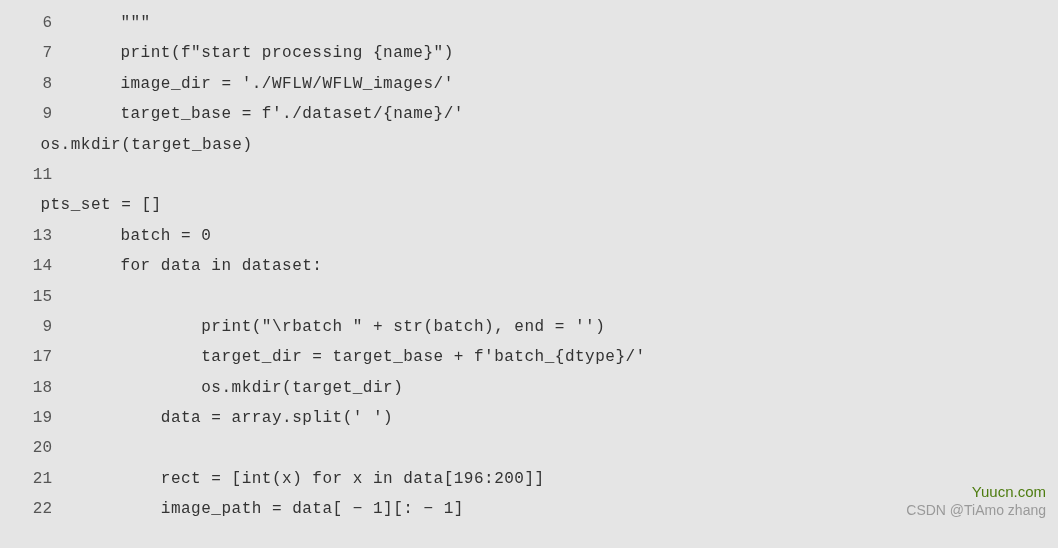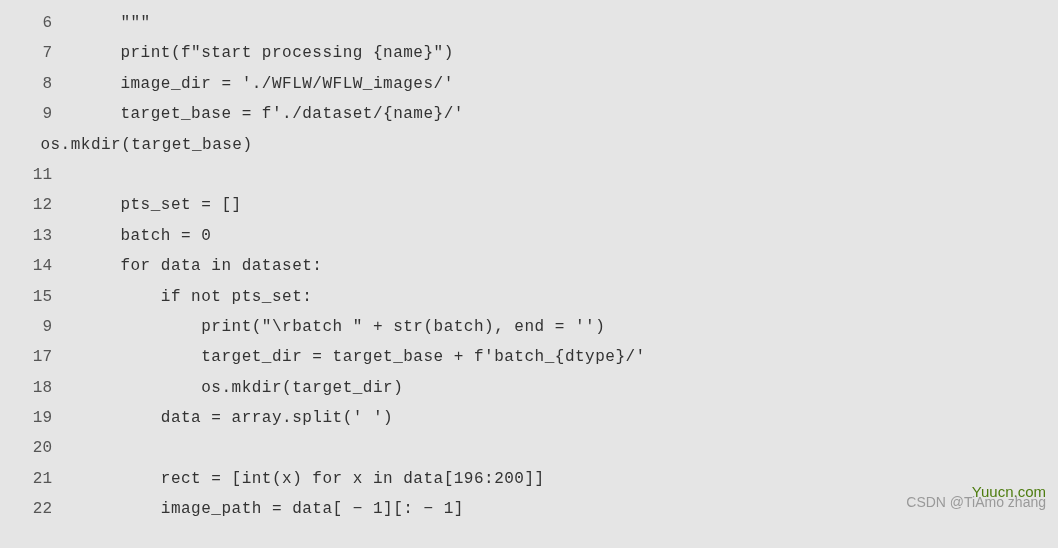--- a/index.html
+++ b/index.html
@@ -45,21 +45,21 @@
       right: 12px;
       bottom: 42px;
       color: #4d7c0f;
       font-family: Arial, sans-serif;
       font-size: 15px;
       font-weight: normal;
     }
     .watermark-grey {
       position: absolute;
       right: 12px;
-      bottom: 32px;
+      bottom: 24px;
       color: #9a9a9a;
       font-family: Arial, sans-serif;
       font-size: 14px;
     }
   </style>
 </head>
 <body>
 
 <div class="code-container">
   <div class="code-line">
@@ -79,34 +79,32 @@
     <span class="code-content">    target_base = f'./dataset/{name}/'</span>
   </div>
   <div class="code-line">
     <span class="code-content">    os.mkdir(target_base)</span>
   </div>
   <div class="code-line">
     <span class="line-number">11</span>
     <span class="code-content"></span>
   </div>
   <div class="code-line">
-    <span class="line-number">12</span>
     <span class="code-content">    pts_set = []</span>
   </div>
   <div class="code-line">
     <span class="line-number">13</span>
     <span class="code-content">    batch = 0</span>
   </div>
   <div class="code-line">
     <span class="line-number">14</span>
     <span class="code-content">    for data in dataset:</span>
   </div>
   <div class="code-line">
     <span class="line-number">15</span>
-    <span class="code-content">        if not pts_set:</span>
   </div>
   <div class="code-line">
     <span class="line-number">9</span>
     <span class="code-content">            print("\rbatch " + str(batch), end = '')</span>
   </div>
   <div class="code-line">
     <span class="line-number">17</span>
     <span class="code-content">            target_dir = target_base + f'batch_{dtype}/'</span>
   </div>
   <div class="code-line">

